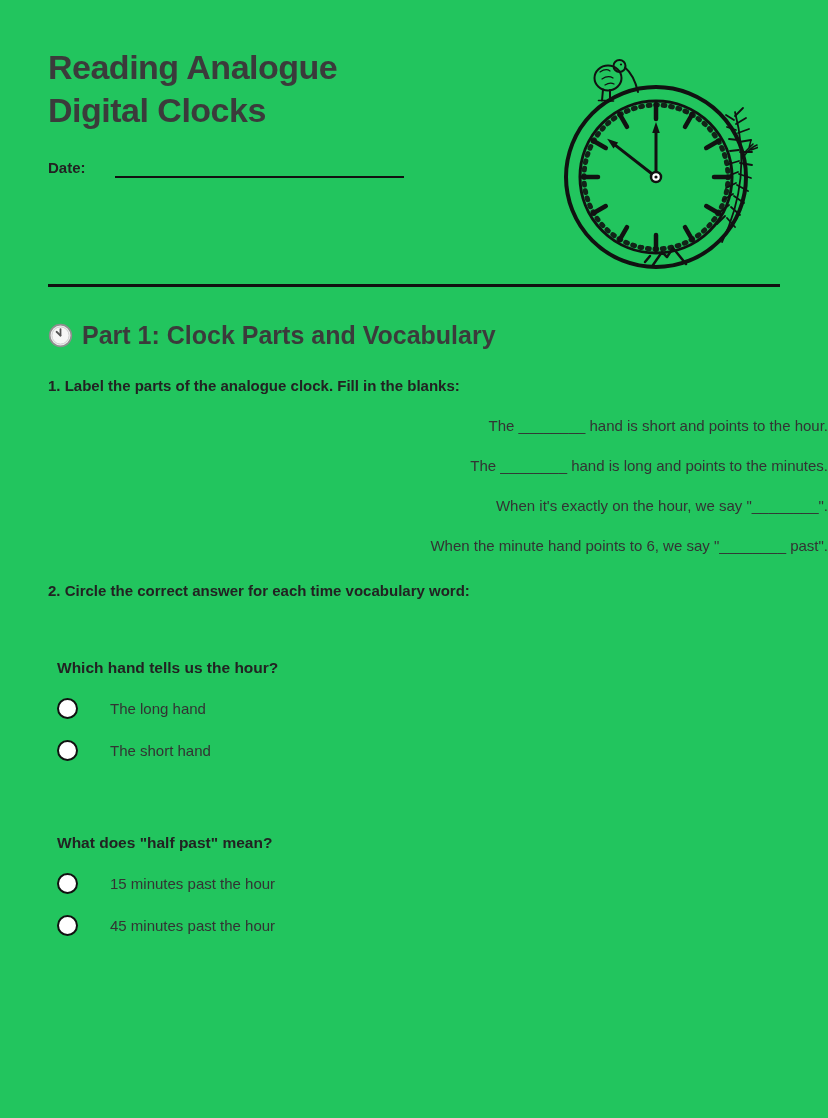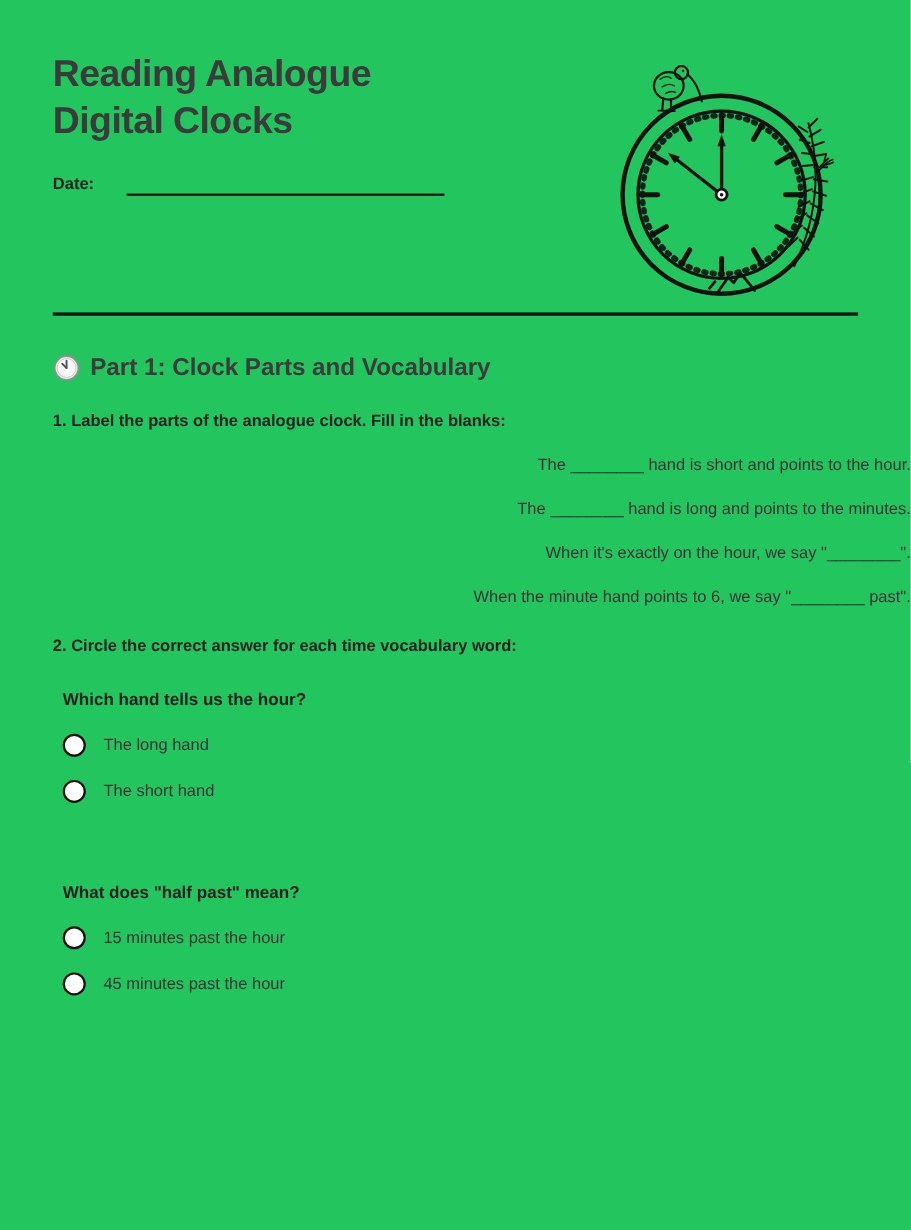--- a/index.html
+++ b/index.html
@@ -16,31 +16,31 @@
   .field-row {
     margin:26px 0 0 48px; display:flex; align-items:flex-end; height:26px;
   }
   .field-row.date { margin-top:20px; }
   .field-label { font-size:15px; font-weight:700; color:#222; width:67px; padding-bottom:2px; }
   .write-line { width:289px; height:22px; border-bottom:2px solid #111111; }
   .illustration { position:absolute; left:558px; top:50px; width:200px; height:230px; }
   .divider { margin:106px 0 0 48px; width:732px; border-top:3px solid #111111; }
   .part-heading {
     margin:34px 0 0 48px; display:flex; align-items:center; gap:9px;
-    font-size:22px; font-weight:700; color:#3b3b3b;
+    font-size:25px; font-weight:700; color:#3b3b3b;
   }
   .part-heading.part2 { margin-top:50px; }
   .clock-icon { width:25px; height:25px; flex:0 0 auto; }
   .q-prompt { margin:26px 0 0 48px; font-size:15px; line-height:19px; font-weight:700; color:#222222; }
   .fill-p { margin:21px 0 0 48px; font-size:15px; line-height:19px; color:#333333;text-align:right; }
   .q-group { margin-left:57px; }
-  .q-group.g1 { margin-top:30px; }
+  .q-group.g1 { margin-top:58px; }
   .q-group.g2 { margin-top:72px; }
   .q-group-title { font-size:15.5px; font-weight:700; color:#222222; line-height:19px; }
-  .option-row { margin-top:20px; display:flex; align-items:center; gap:16px; height:22px; }
+  .option-row { margin-top:20px; display:flex; align-items:center; gap:32px; height:22px; }
   .radio {
     width:21px; height:21px; border:2.5px solid #111111; border-radius:50%;
     background:#ffffff; flex:0 0 auto; cursor:pointer;
   }
   .option-label { font-size:15px; color:#333333; }
 </style>
 </head>
 <body>
 
 <div class="page">

